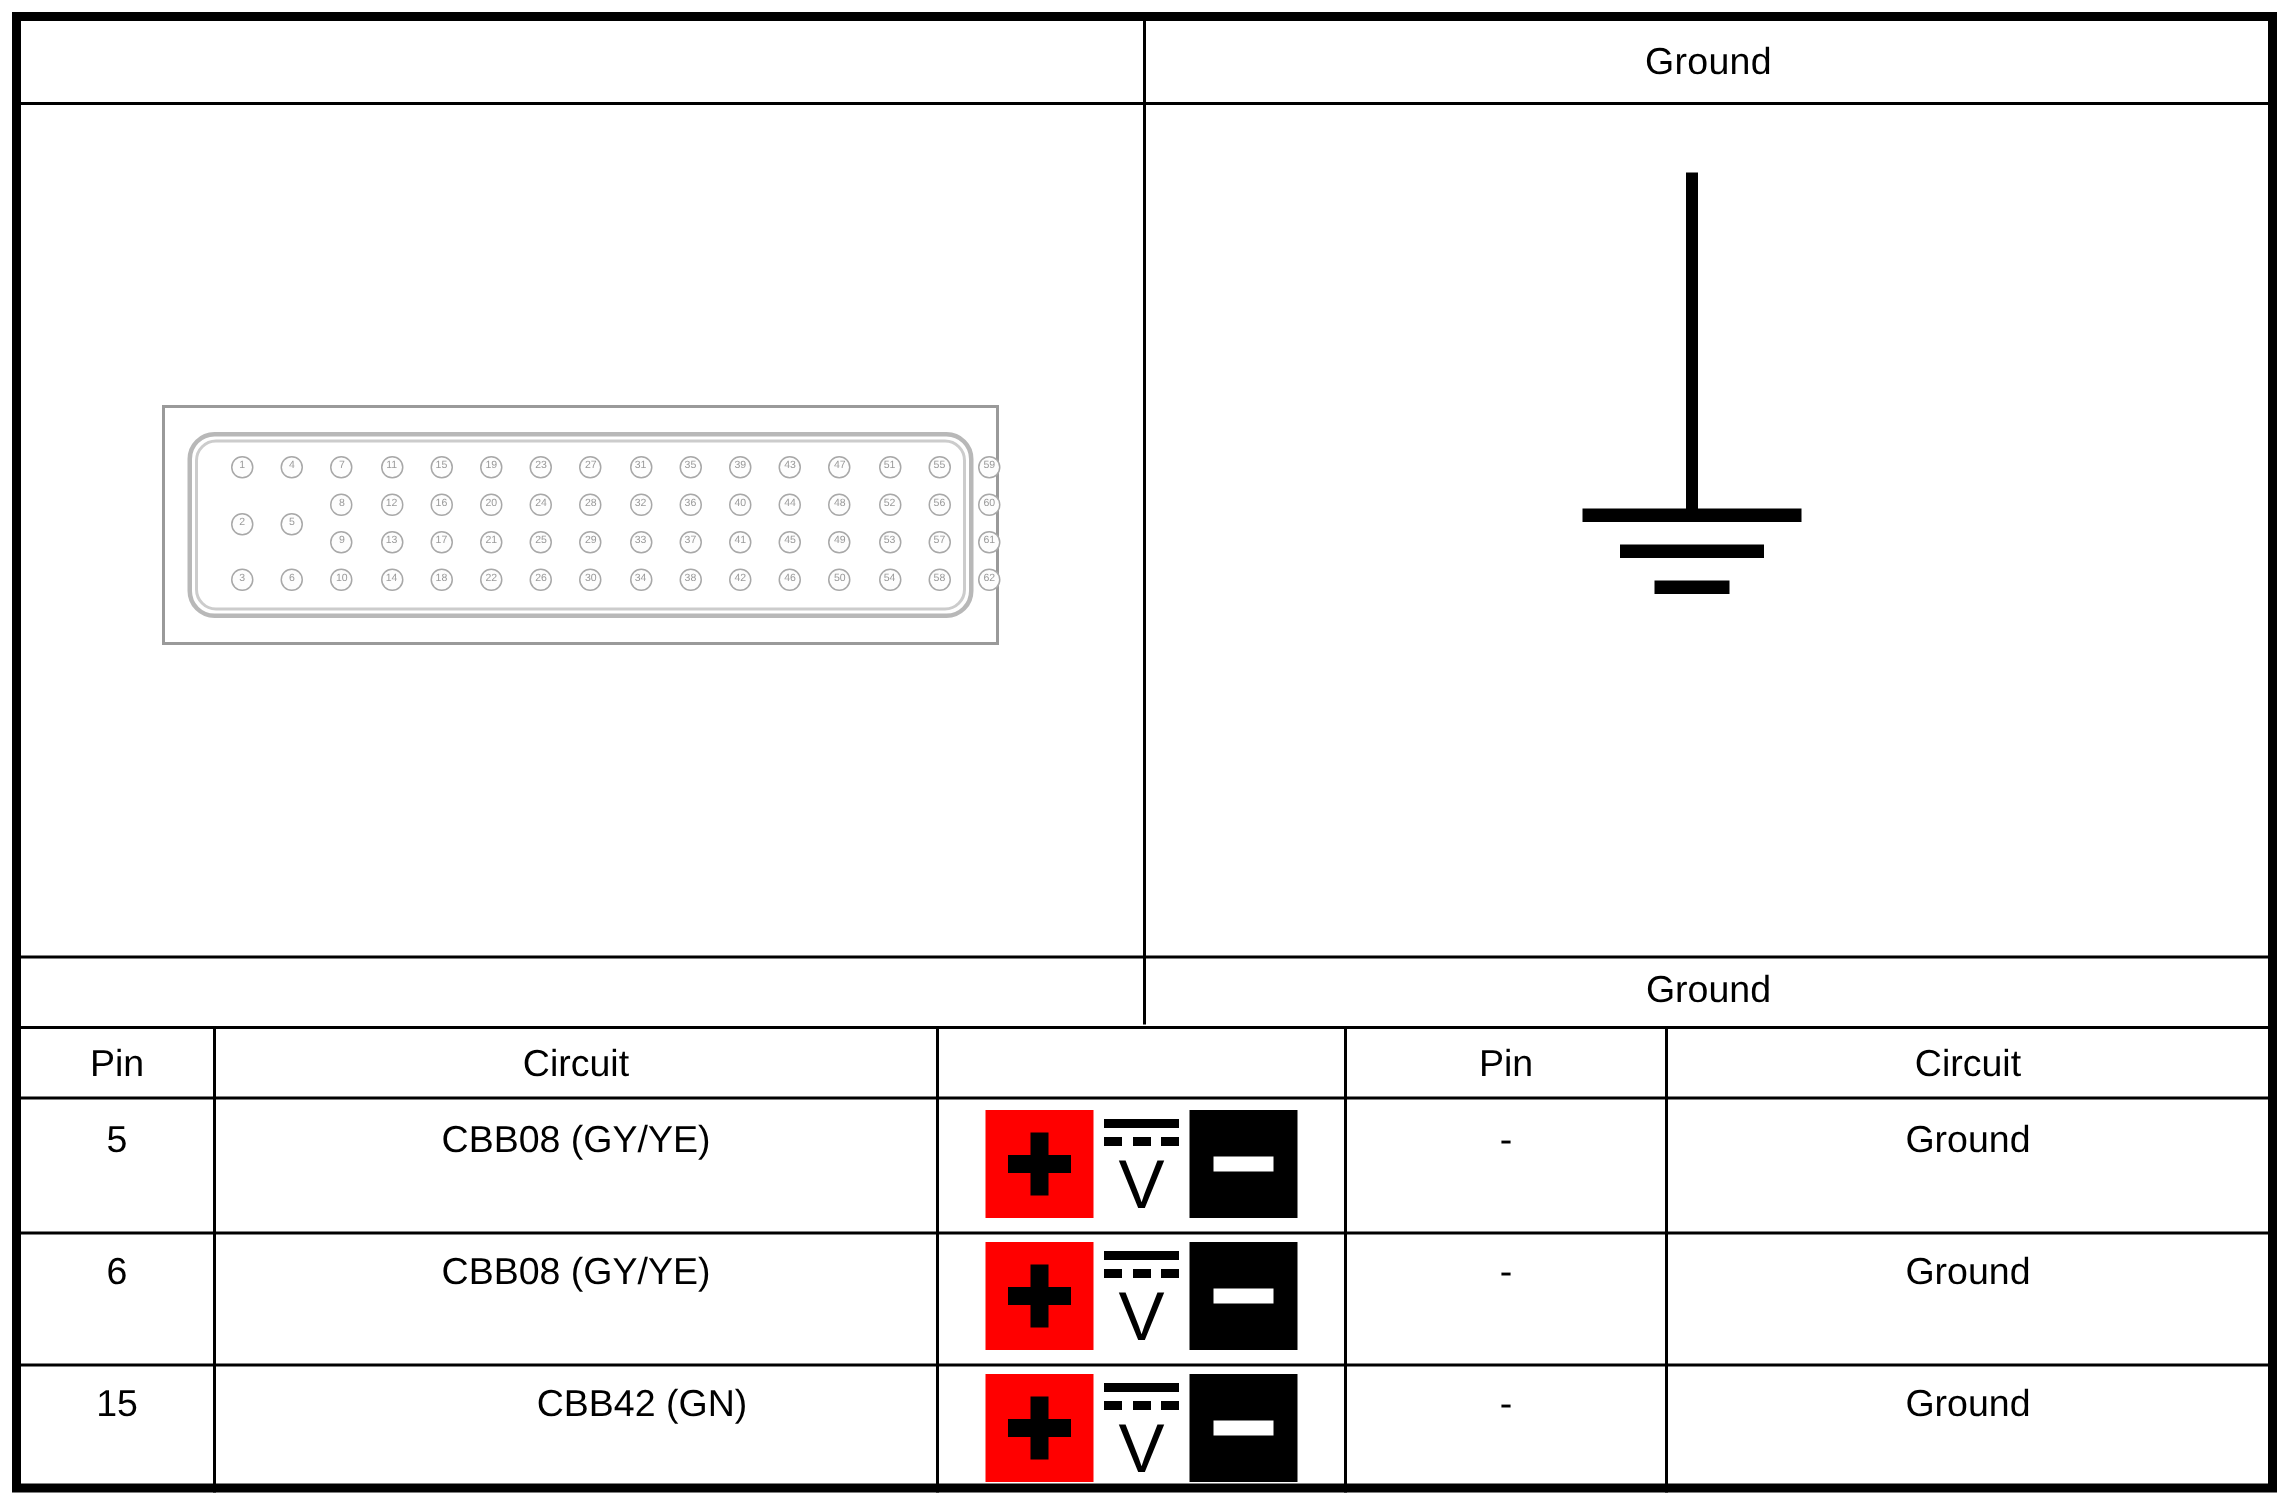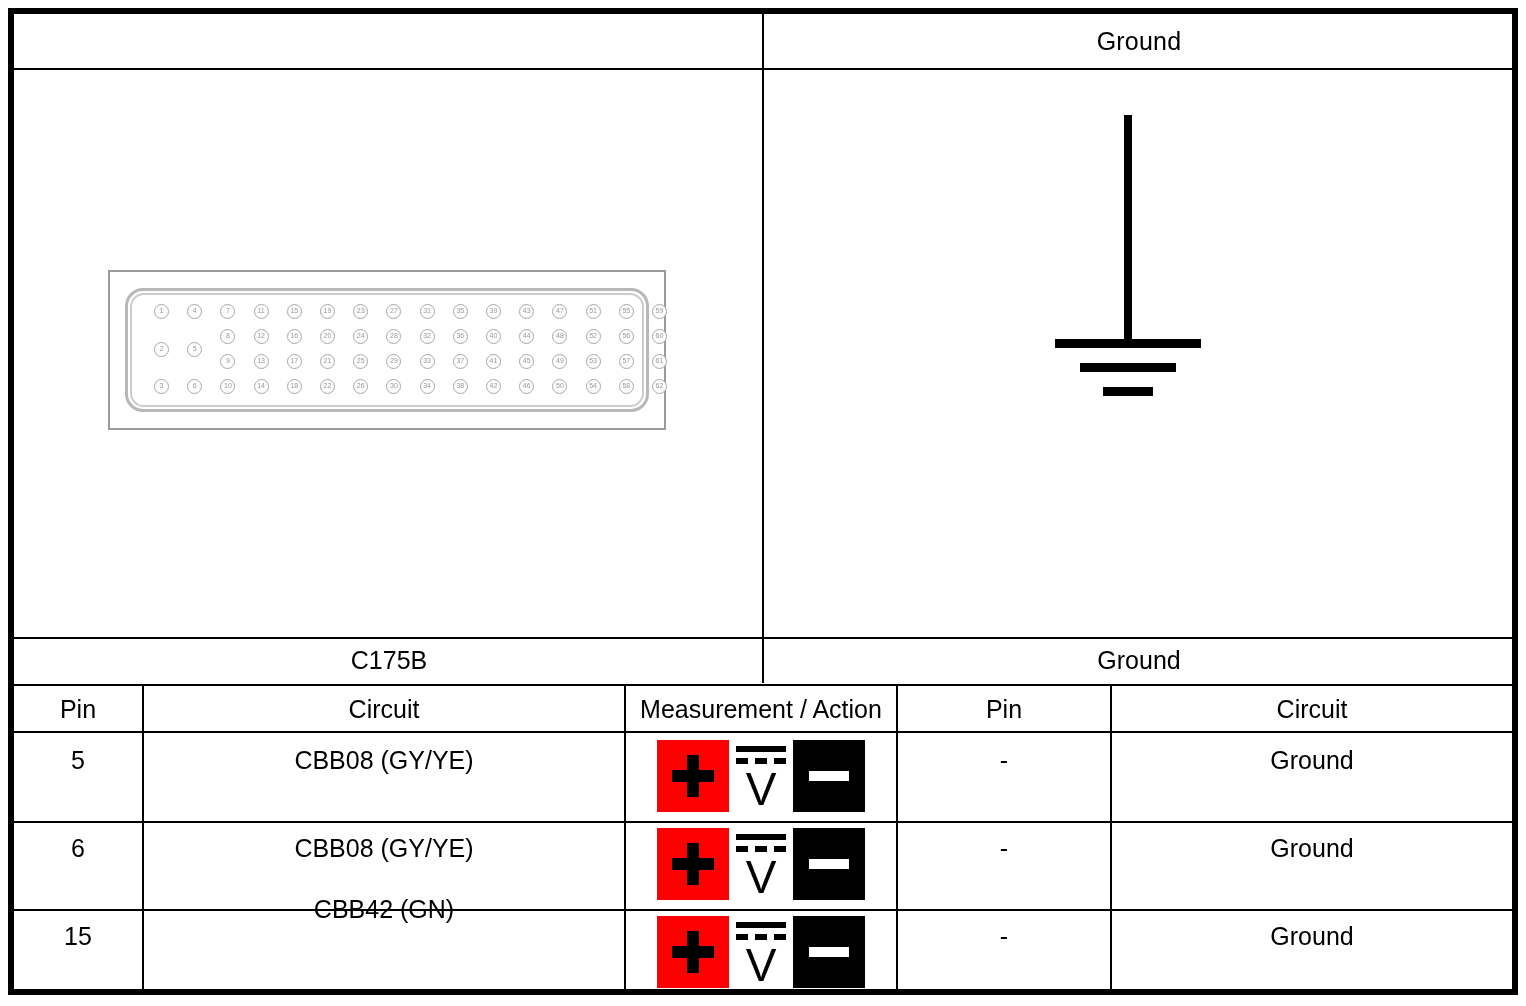--- a/index.html
+++ b/index.html
@@ -331,27 +331,25 @@
   </div>
 
   <div class="ground-symbol">
     <div class="gnd-stem"></div>
     <div class="gnd-bar gnd-bar-1"></div>
     <div class="gnd-bar gnd-bar-2"></div>
     <div class="gnd-bar gnd-bar-3"></div>
   </div>
 
   <div class="rule-h" style="left:14px; top:637px; width:1498px;"></div>
-  <div class="band-cell" id="band-left">C175B</div>
   <div class="band-cell" id="band-right">Ground</div>
   <div class="rule-h" style="left:14px; top:684px; width:1498px;"></div>
 
   <div class="col-head" id="col-pin-l">Pin</div>
   <div class="col-head" id="col-circ-l">Circuit</div>
-  <div class="col-head" id="col-meas">Measurement / Action</div>
   <div class="col-head" id="col-pin-r">Pin</div>
   <div class="col-head" id="col-circ-r">Circuit</div>
 
   <div class="rule-h" style="left:14px; top:731px; width:1498px;"></div>
 
   <div class="rule-v" style="left:142px;  top:684px; height:311px;"></div>
   <div class="rule-v" style="left:624px;  top:684px; height:311px;"></div>
   <div class="rule-v" style="left:896px;  top:684px; height:311px;"></div>
   <div class="rule-v" style="left:1110px; top:684px; height:311px;"></div>
 
@@ -391,21 +389,21 @@
           </div>
           <div class="tile tile-minus">
             <div class="minus-bar"></div>
           </div>
         </div>
       </div>
       <div class="cell pin-r" style="top: 821px; height: 88px;">-</div>
       <div class="cell circ-r" style="top: 821px; height: 88px;">Ground</div>
       <div class="rule-h" style="left: 14px; top: 821px; width: 1498px;"></div>
       <div class="cell pin-l" style="top: 909px; height: 88px;">15</div>
-      <div class="cell circ-l" style="top: 882px; height: 88px;">CBB42 (GN)</div>
+      <div class="cell circ-l" style="top: 909px; height: 88px; margin-left: 44px;">CBB42 (GN)</div>
       <div class="cell meas" style="top: 909px; height: 88px;">
         <div class="meas-icon">
           <div class="tile tile-plus">
             <div class="plus-h"></div>
             <div class="plus-v"></div>
           </div>
           <div class="dcv">
             <div class="dcv-solid"></div>
             <div class="dcv-dash"></div>
             <div class="dcv-v">V</div>

